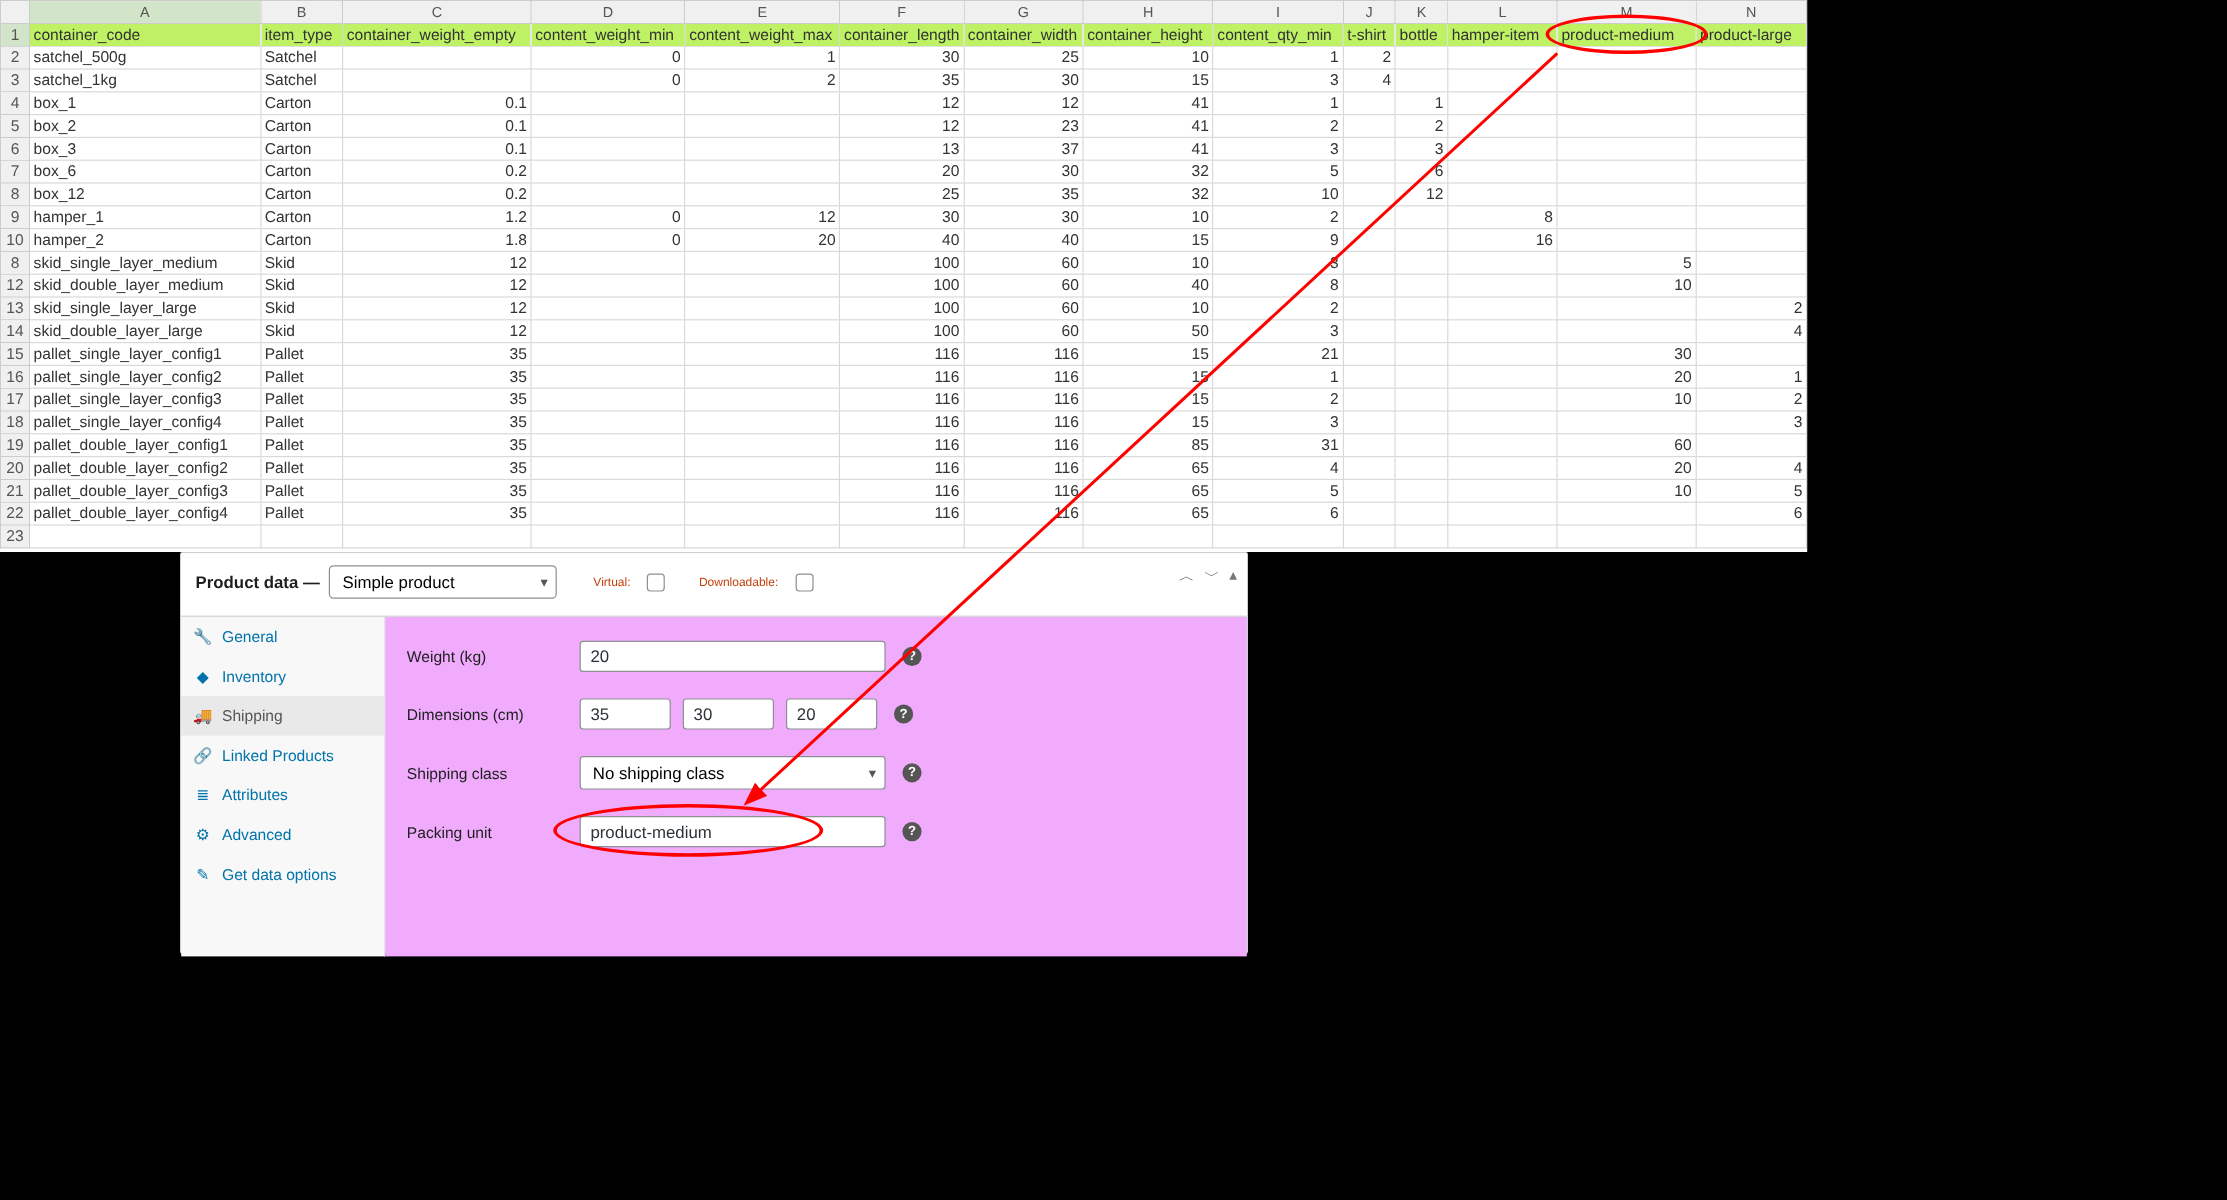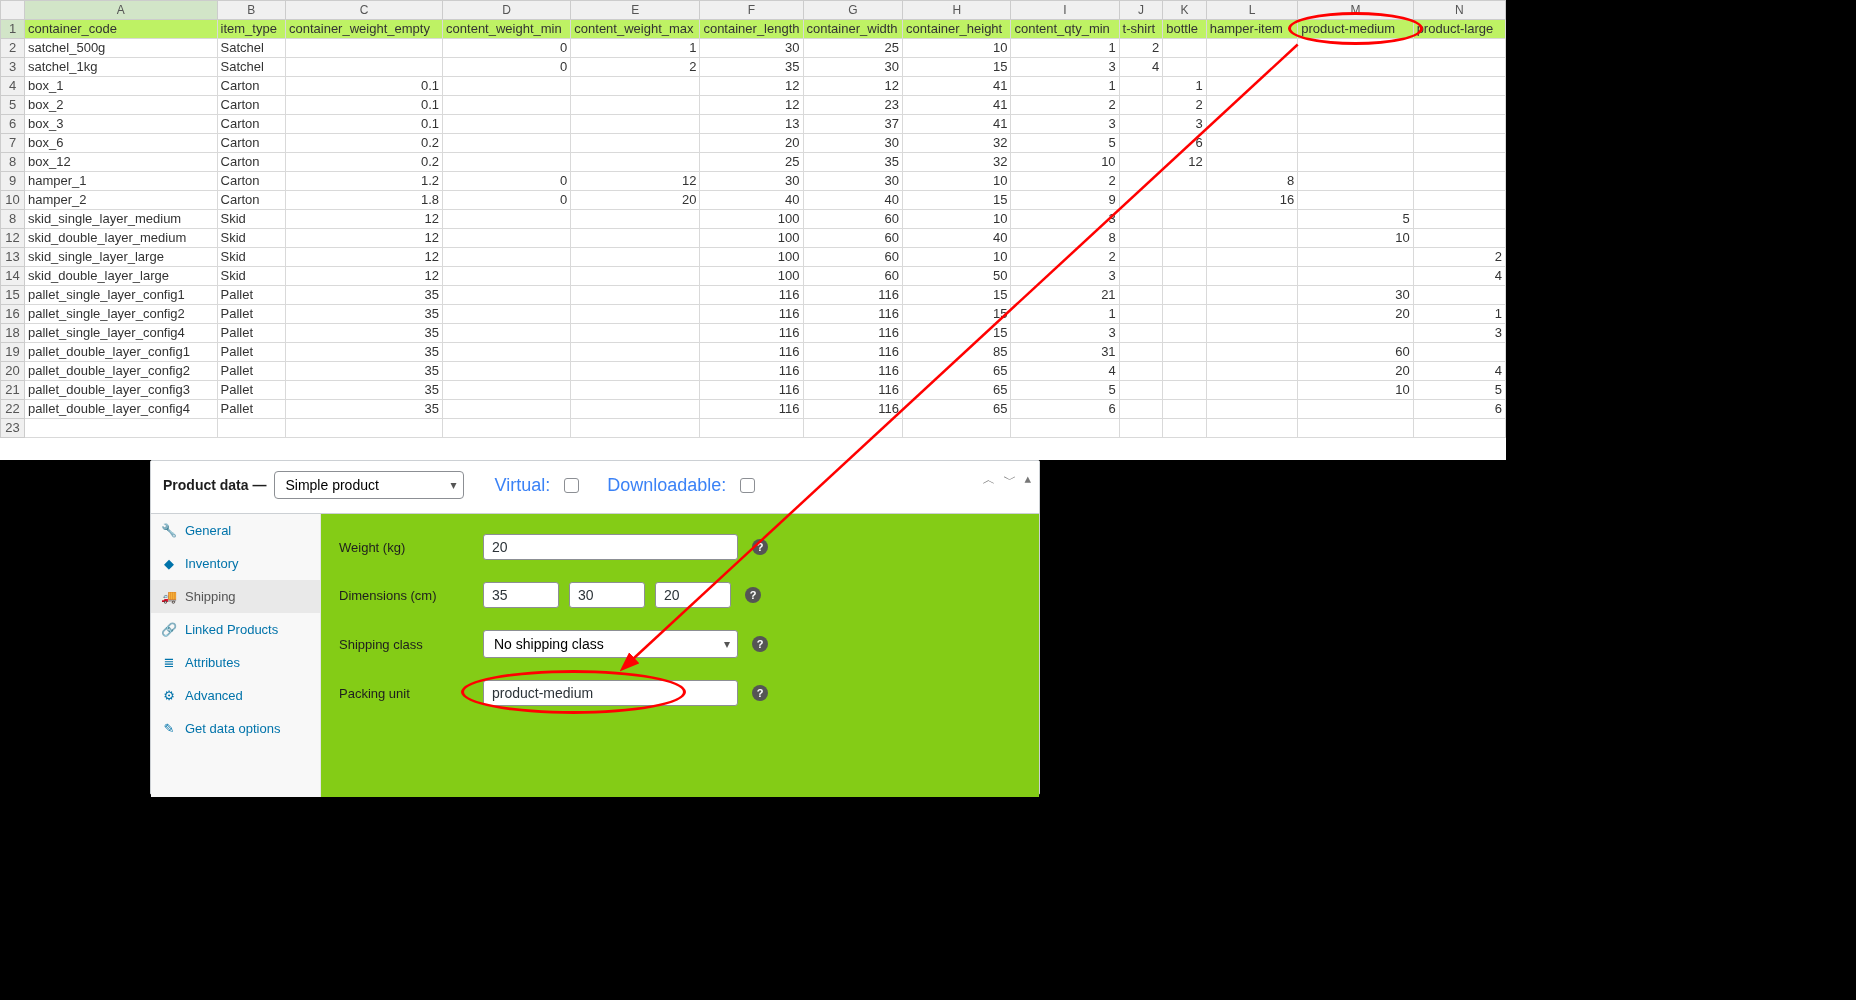--- a/index.html
+++ b/index.html
@@ -89,21 +89,21 @@
     background: #fff;
     appearance: none;
     -webkit-appearance: none;
     min-width: 190px;
   }
   .select-wrap { position: relative; display: inline-block; }
   .select-wrap .chev {
     position: absolute; right: 8px; top: 50%; transform: translateY(-50%);
     pointer-events: none; font-size: 12px; color: #555;
   }
-  .panel-head .chk-lbl { font-size: 18px; color: #3b82f6; text-align: center; }
+  .panel-head .chk-lbl { font-size: 10px; color: #c2410c; text-align: center; }
   .panel-head input[type=checkbox] {
     width: 15px; height: 15px; margin: 0 2px 0 6px; vertical-align: -2px;
     border-radius: 3px; border: 1px solid #8c8f94; appearance: none; background: #fff;
   }
   .panel-ctrl {
     position: absolute; right: 8px; top: 10px;
     display: flex; gap: 8px; color: #777;
   }
   .panel-ctrl span { cursor: default; font-size: 13px; }
 
@@ -125,21 +125,21 @@
   .sidebar li.active { background: #e9e9e9; color: #555; }
   .sidebar .ic {
     width: 16px; display: inline-flex; justify-content: center;
     color: inherit; font-size: 13px;
   }
   .sidebar li.active .ic { color: #555; }
 
   .form-area {
     flex: 1;
     padding: 20px 18px;
-    background: #84cc16;
+    background: #f0abfc;
   }
   .frow { display: flex; align-items: center; gap: 14px; margin-bottom: 22px; }
   .frow .flabel { width: 130px; font-size: 13px; color: #1e1e1e; }
   .frow input[type=text] {
     font-size: 14px;
     padding: 4px 8px;
     border: 1px solid #8c8f94;
     border-radius: 3px;
     color: #2c3338;
     background: #fff;
@@ -479,20 +479,37 @@
           <td></td>
           <td class="num">116</td>
           <td class="num">116</td>
           <td class="num">15</td>
           <td class="num">1</td>
           <td></td>
           <td></td>
           <td></td>
           <td class="num">20</td>
           <td class="num">1</td>
+        </tr>
+        <tr>
+          <th>17</th>
+          <td>pallet_single_layer_config3</td>
+          <td>Pallet</td>
+          <td class="num">35</td>
+          <td></td>
+          <td></td>
+          <td class="num">116</td>
+          <td class="num">116</td>
+          <td class="num">15</td>
+          <td class="num">2</td>
+          <td></td>
+          <td></td>
+          <td></td>
+          <td class="num">10</td>
+          <td class="num">2</td>
         </tr>
         <tr>
           <th>18</th>
           <td>pallet_single_layer_config4</td>
           <td>Pallet</td>
           <td class="num">35</td>
           <td></td>
           <td></td>
           <td class="num">116</td>
           <td class="num">116</td>

